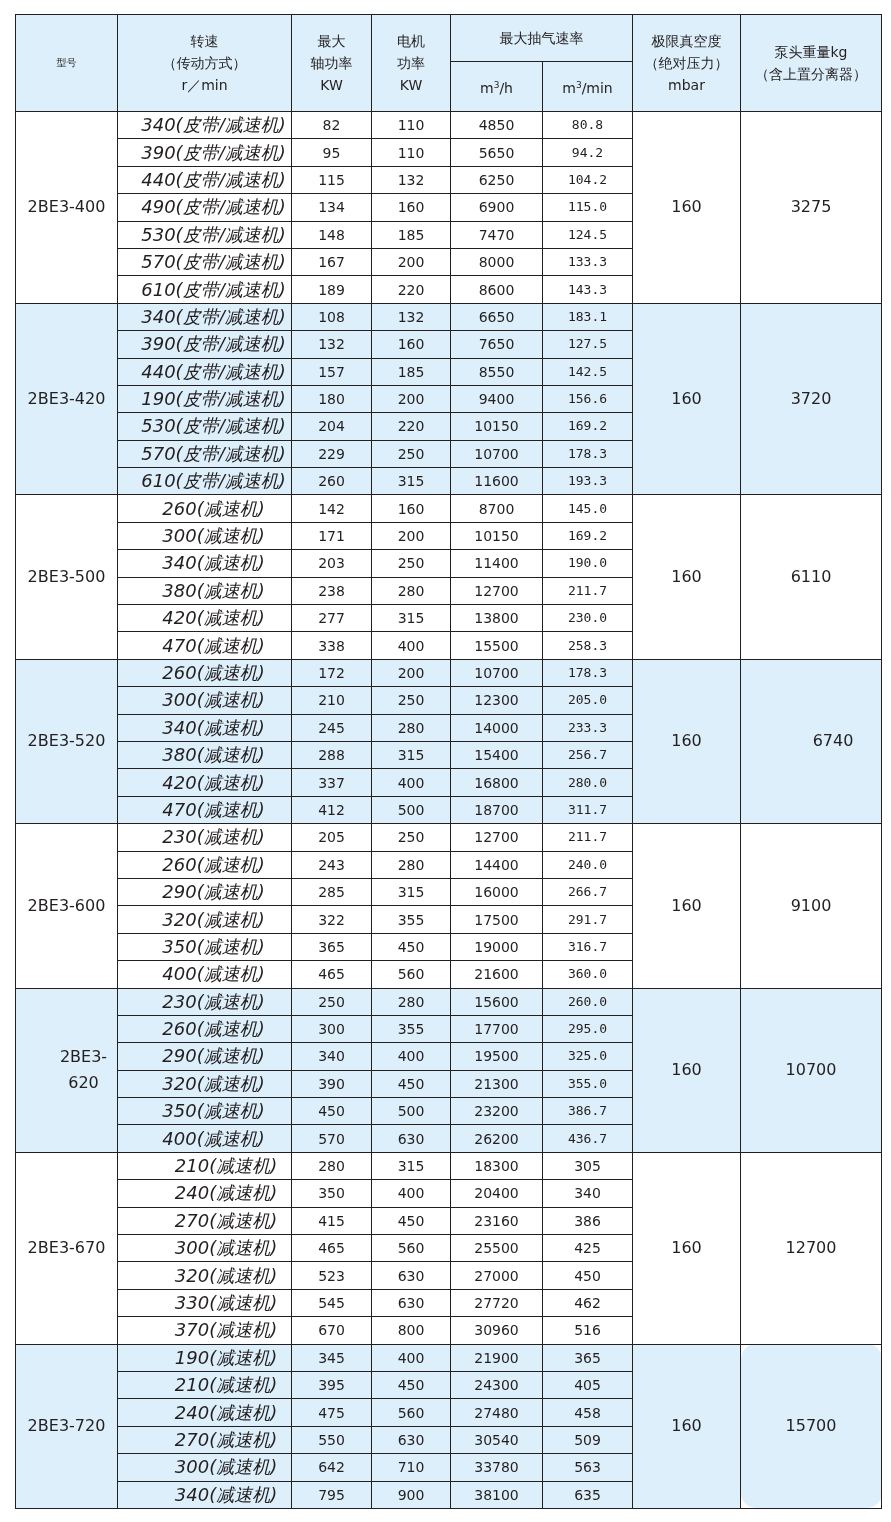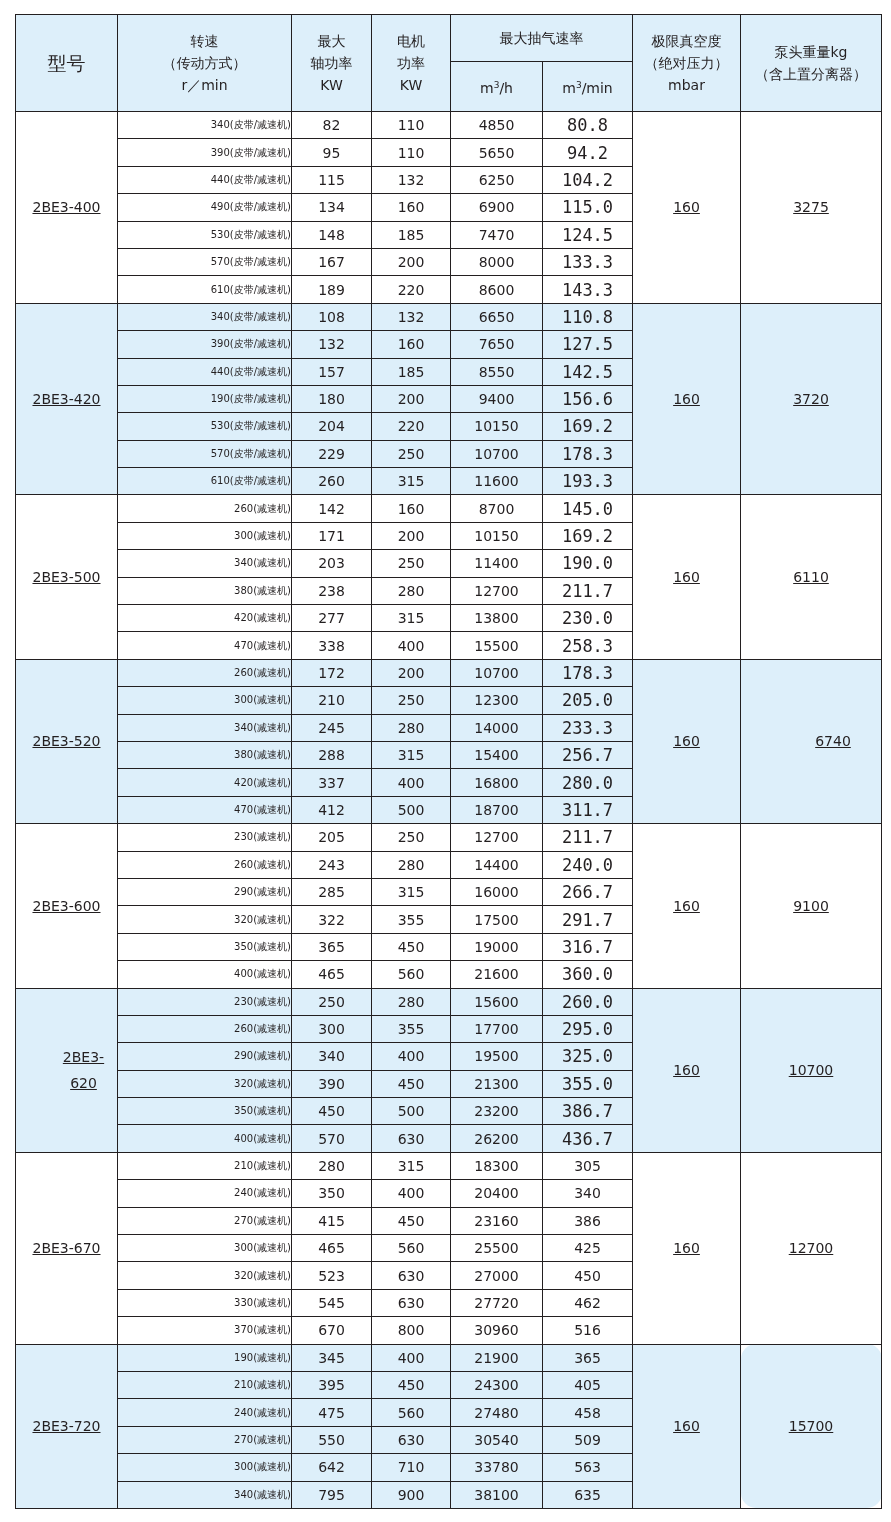--- a/index.html
+++ b/index.html
@@ -14,30 +14,30 @@
   table.spec td, table.spec th {
     border: 1.5px solid #231f20;
     padding: 0;
     text-align: center;
     vertical-align: middle;
     font-weight: normal;
   }
   thead th { background: #ddeffa; line-height: 22px; }
   thead tr.h1 th { height: 46px; }
   thead tr.h2 th { height: 49px; }
-  thead th.tall { font-size: 19px; }
+  thead th.tall { font-size: 10px; font-family: Liberation Serif, serif; }
   tbody td { height: 26.4px; line-height: 26px; border-top: none; border-bottom: none; }
   tbody tr.grp-start td { border-top: 1.5px solid #231f20; }
   tbody tr.grp-end td { border-bottom: 1.5px solid #231f20; }
   tbody tr.shade td { background: #ddeffa; }
-  tbody td.speed { text-align: right; padding-left: 18px; font-size: 10px; }
+  tbody td.speed { text-align: center; padding-left: 18px; font-size: 18px; font-style: italic; }
   tbody td.speed.indent { padding-left: 43px; }
-  tbody td.model, tbody td.vac, tbody td.weight { font-size: 14px; text-decoration: underline; }
+  tbody td.model, tbody td.vac, tbody td.weight { font-size: 16px; }
   tbody td.num { font-size: 14px; }
-  tbody td.mono { font-family: "DejaVu Sans Mono", "Liberation Mono", monospace; font-size: 17px; }
+  tbody td.mono { font-family: "DejaVu Sans Mono", "Liberation Mono", monospace; font-size: 13px; }
   sup { font-size: 9px; vertical-align: 5px; }
 </style>
 </head>
 <body>
 
 <table class="spec">
   <colgroup>
     <col style="width:102px">
     <col style="width:174px">
     <col style="width:80px">
@@ -133,21 +133,21 @@
         <td class="num">220</td>
         <td class="num">8600</td>
         <td class="num mono">143.3</td>
       </tr>
       <tr class="shade grp-start">
         <td rowspan="7" class="model" style="border-top: 1.5px solid rgb(35, 31, 32); border-bottom: 1.5px solid rgb(35, 31, 32);">2BE3-420</td>
         <td class="speed">340(皮带/减速机)</td>
         <td class="num">108</td>
         <td class="num">132</td>
         <td class="num">6650</td>
-        <td class="num mono">110.8</td>
+        <td class="num mono">183.1</td>
         <td rowspan="7" class="vac" style="border-top: 1.5px solid rgb(35, 31, 32); border-bottom: 1.5px solid rgb(35, 31, 32);">160</td>
         <td rowspan="7" class="weight" style="border-top: 1.5px solid rgb(35, 31, 32); border-bottom: 1.5px solid rgb(35, 31, 32);">3720</td>
       </tr>
       <tr class="shade">
         <td class="speed">390(皮带/减速机)</td>
         <td class="num">132</td>
         <td class="num">160</td>
         <td class="num">7650</td>
         <td class="num mono">127.5</td>
       </tr>

